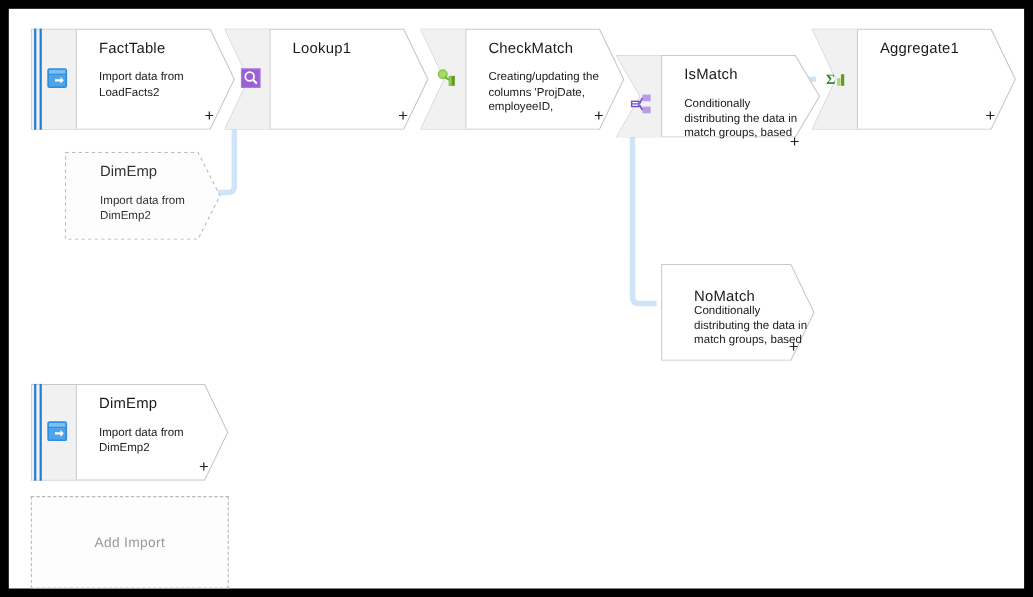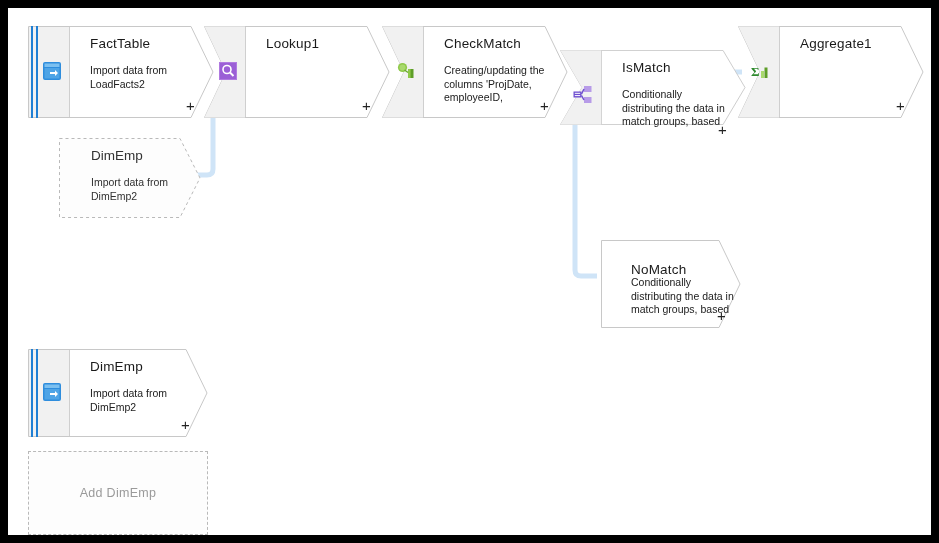--- a/index.html
+++ b/index.html
@@ -288,17 +288,17 @@
       <svg class="node-svg" viewBox="0 0 142 80" preserveAspectRatio="none">
         <path d="M 0.5 0.5 L 121 0.5 L 141 40 L 121 79.5 L 0.5 79.5 Z" fill="#fdfdfd" stroke="#b9b9b9" stroke-width="1" stroke-dasharray="3 3"></path>
       </svg>
       <div class="node-content">
         <div class="ghost-title">DimEmp</div>
         <div class="ghost-desc">Import data from DimEmp2</div>
       </div>
     </div>
 
     <div class="add-source" style="left:20px; top:443px; width:180px; height:84px;">
-      <span class="add-source-label">Add DimEmp</span>
+      <span class="add-source-label">Add Import</span>
     </div>
 
   </div>
 </div>
 
 </body></html>

